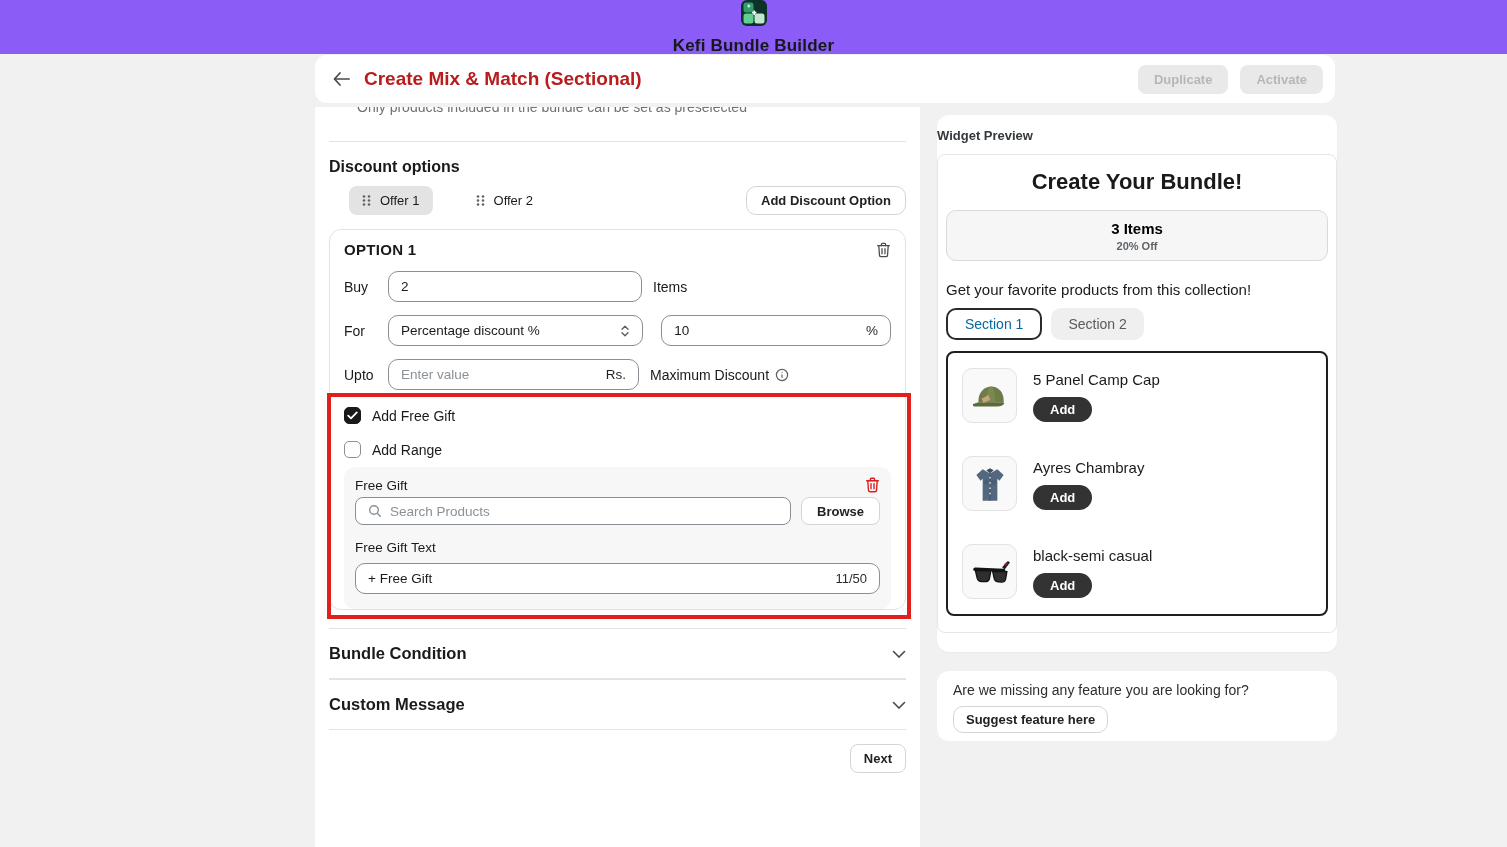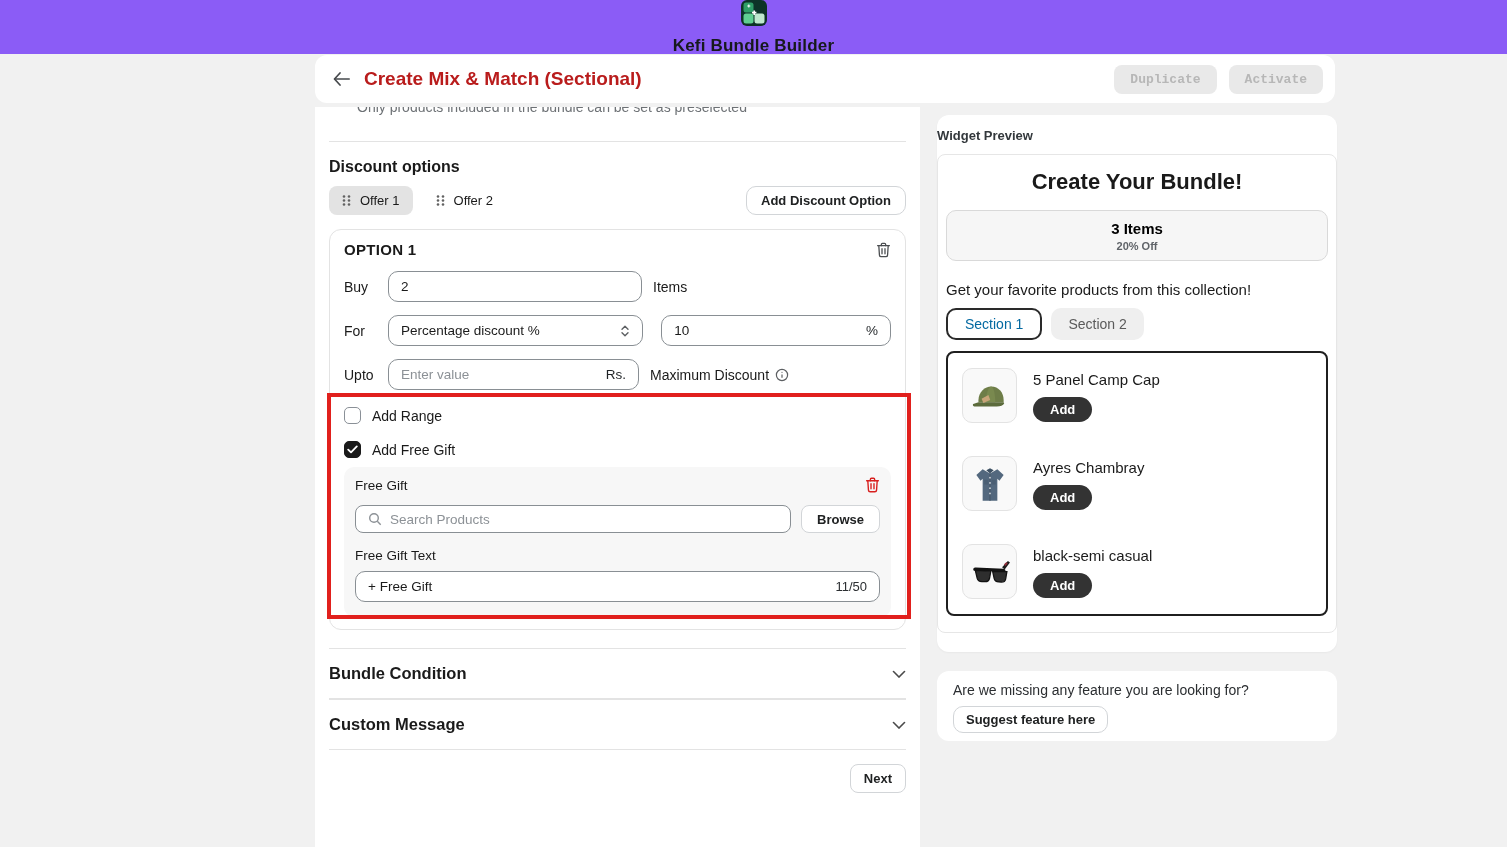--- a/index.html
+++ b/index.html
@@ -13,39 +13,39 @@
             display:flex; align-items:center; gap:10px; padding:0 14px;flex-direction:column; }
   .topbar-title { font-size:17px; font-weight:bold; color:#16191c; letter-spacing:.2px; }
 
   
   .header-card { position:absolute; left:315px; top:55px; width:1020px; height:48px; background:#fff;
                  border-radius:12px; display:flex; align-items:center; padding:0 12px 0 18px; }
   .back-btn { background:none; border:none; cursor:pointer; margin-right:14px; display:flex; align-items:center; }
   .header-title { font-size:19px; font-weight:bold; color:#b91c1c; }
   .header-actions { margin-left:auto; display:flex; gap:12px; }
   .btn-disabled { background:#e9e9e9; color:#b7b7b7; border:none; border-radius:8px;
-                  padding:7px 16px; font-size:13px; font-weight:bold; font-family:Liberation Mono, monospace; }
+                  padding:7px 16px; font-size:13px; font-weight:bold; font-family:Liberation Sans, sans-serif; }
 
   
   .main-card { position:absolute; left:315px; top:107px; width:605px; height:812px; background:#fff;
                border-radius:0 0 12px 12px; padding:0 14px; }
   .clip-text { height:19px; overflow:hidden; position:relative; margin-left:28px; }
   .clip-text span { position:absolute; top:-8px; color:#6d7175; font-size:14px; }
   .divider { border-top:1px solid #e3e3e3; }
   .section-heading { font-size:16px; font-weight:bold; margin:16px 0 10px; }
 
   .tabs-row { display:flex; align-items:center; gap:10px; }
   .offer-tab { display:flex; align-items:center; gap:9px; padding:7px 13px; border-radius:8px;
-               font-size:13px; color:#1a1a1a; background:transparent; border:none; font-family:inherit; cursor:pointer; }
+               font-size:13px; color:#1a1a1a; background:transparent; border:none; font-family:inherit; cursor:pointer;margin-left:20px; }
   .offer-tab.selected { background:#e3e3e3; }
   .btn-outline { border:1px solid #d2d5d8; background:#fff; border-radius:10px; padding:6px 14px;
                  font-size:13px; font-weight:bold; color:#202223; font-family:inherit; cursor:pointer; }
   .add-discount { margin-left:auto; }
 
-  .option-box { position:relative; border:1px solid #e3e3e3; border-radius:12px; margin-top:14px; padding:11px 14px 12px; }
+  .option-box { position:relative; border:1px solid #e3e3e3; border-radius:12px; margin-top:14px; padding:11px 14px 0; }
   .option-header { display:flex; justify-content:space-between; align-items:center; }
   .option-title { font-size:15px; font-weight:bold; letter-spacing:.3px; }
   .icon-btn { background:none; border:none; cursor:pointer; color:#4a4d50; display:flex; align-items:center; }
   .icon-btn.red { color:#d8201f; }
 
   .field-row { display:flex; align-items:center; margin-top:13px; font-size:14px; }
   .row-label { width:44px; flex:none; }
   .inputbox { border:1.7px solid #898f94; border-radius:10px; height:31px; background:#fff;
               display:flex; align-items:center; padding:0 12px; }
   .inputbox input { border:none; outline:none; background:transparent; font-family:inherit;
@@ -56,21 +56,21 @@
   .selectbox .sel-text { font-size:13.5px; }
   .after-field { margin-left:11px; display:flex; align-items:center; gap:6px; }
 
   .checkbox-row { display:flex; align-items:center; gap:11px; margin-top:17px; font-size:14px; }
   .checkbox { width:17px; height:17px; border:1.7px solid #8a9097; border-radius:5px; background:#fff;
               flex:none; cursor:pointer; display:flex; align-items:center; justify-content:center; }
   .checkbox.checked { background:#1a1a1a; border-color:#1a1a1a; }
 
   .freegift-panel { background:#f7f7f7; border-radius:10px; margin-top:9px; padding:10px 11px 15px; }
   .fg-header { display:flex; justify-content:space-between; align-items:center; font-size:13.5px; }
-  .fg-search-row { display:flex; gap:10px; margin-top:12px; }
+  .fg-search-row { display:flex; gap:10px; margin-top:4px; }
   .search-box { flex:1; height:28px; border-radius:8px; gap:8px; }
   .browse-btn { flex:none; height:28px; padding:0 15px; border-radius:8px; }
   .fg-text-label { margin-top:15px; font-size:13.5px; }
   .fg-text-box { margin-top:8px; height:31px; }
   .char-counter { color:#2b2e31; font-size:13px; }
 
   .annotation-box { position:absolute; left:12px; top:286px; width:584px; height:226px;
                     border:4px solid #e1201d; pointer-events:none; z-index:6; }
 
   .accordion { margin-top:18px; }
@@ -238,33 +238,33 @@
           <svg width="14" height="14" viewBox="0 0 14 14" fill="none" stroke="#5c5f62" stroke-width="1.2">
             <circle cx="7" cy="7" r="5.6"></circle>
               <path d="M7 6.6v3.1"></path>
               <circle cx="7" cy="4.3" r="0.6" fill="#5c5f62" stroke="none"></circle>
             </svg>
         </span>
       </span>
     </div>
 
     <div class="checkbox-row">
-      <span class="checkbox"></span>
-      <span>Add Range</span>
-    </div>
-
-    <div class="checkbox-row">
       <span class="checkbox checked">
         <span style="display:flex;">
           <svg width="11" height="9" viewBox="0 0 11 9" fill="none" stroke="#fff" stroke-width="1.8" stroke-linecap="round" stroke-linejoin="round">
             <path d="M1.2 4.6 4 7.4 9.8 1.4"></path>
             </svg>
         </span>
       </span>
       <span>Add Free Gift</span>
+    </div>
+
+    <div class="checkbox-row">
+      <span class="checkbox"></span>
+      <span>Add Range</span>
     </div>
 
     <div class="freegift-panel">
       <div class="fg-header">
         <span>Free Gift</span>
         <button class="icon-btn red">
           <span style="display:flex;">
             <svg width="15" height="16" viewBox="0 0 14 15" fill="none" stroke="currentColor" stroke-width="1.3" stroke-linecap="round">
               <path d="M1.5 3.5h11"></path>
                 <path d="M5 3.5V2.2a1 1 0 0 1 1-1h2a1 1 0 0 1 1 1v1.3"></path>

